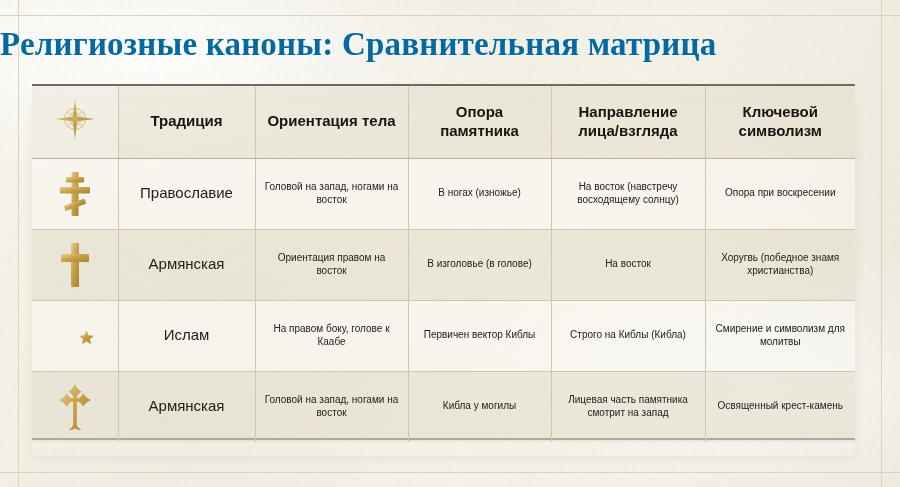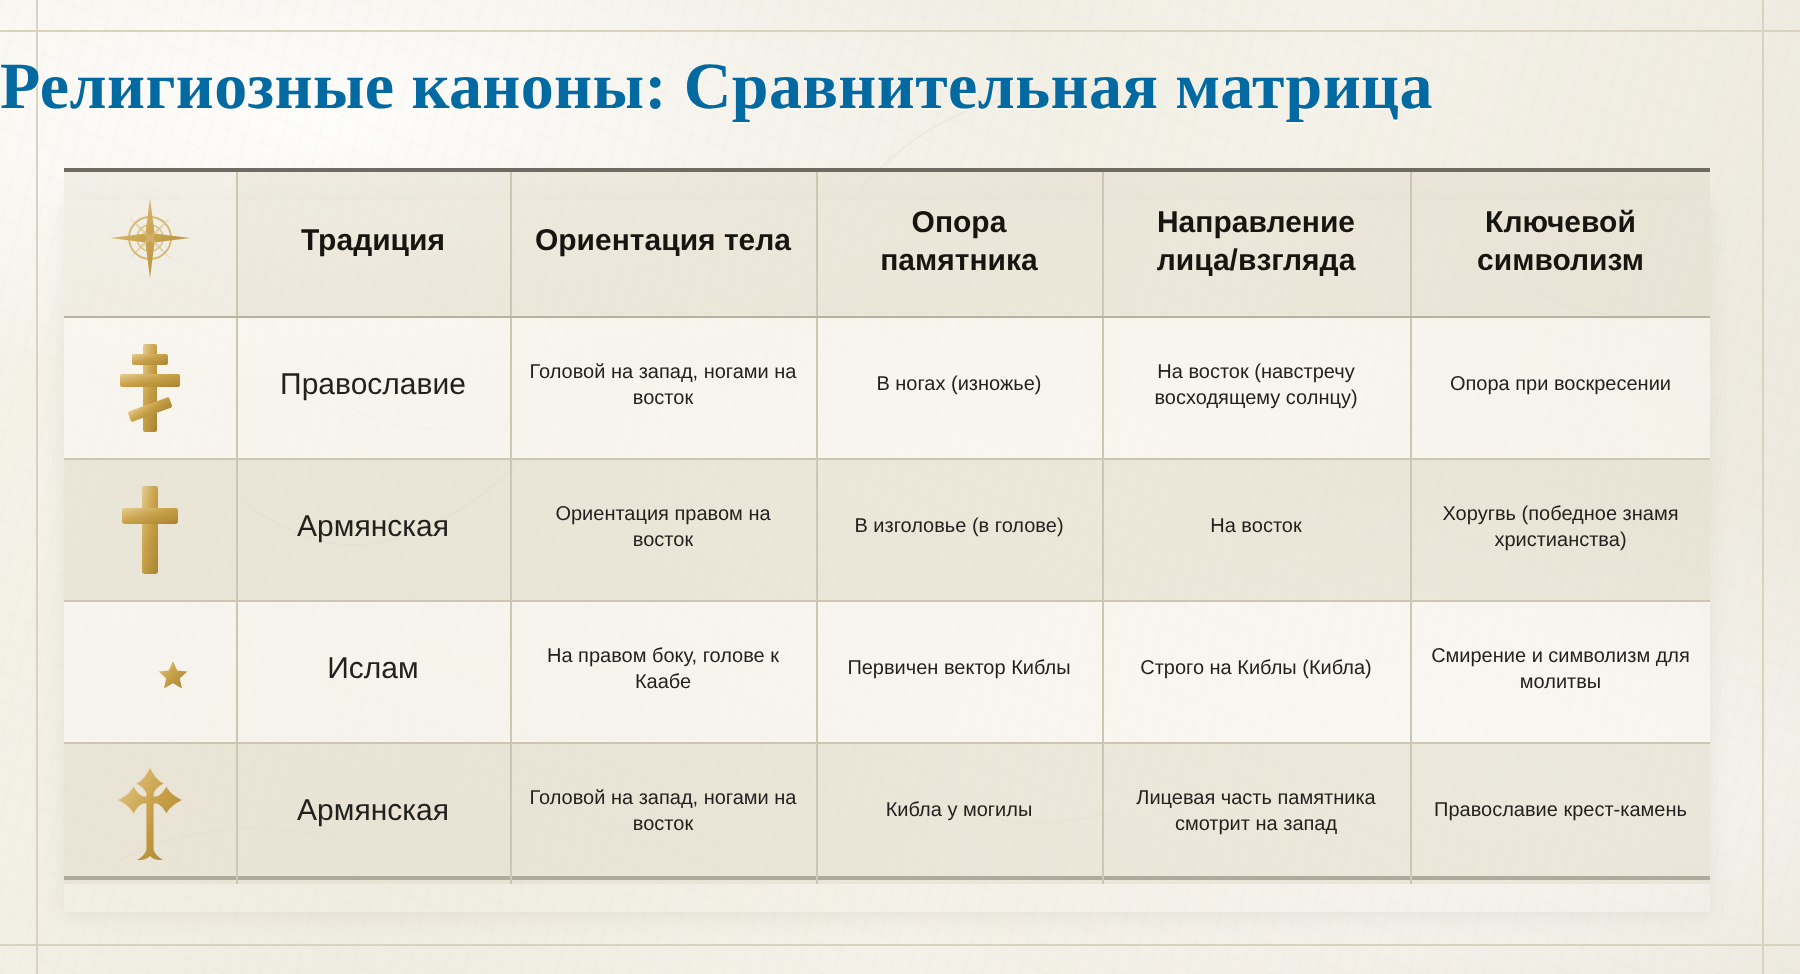--- a/index.html
+++ b/index.html
@@ -262,18 +262,18 @@
                 L21.8 14.6
                 C22.6 12.6 24.4 11.0 26.8 9.8
                 C24.4 8.6 22.2 6.4 20 2 Z"></path>
             </svg>
           </span>
         </td>
         <td class="tradition">Армянская</td>
         <td>Головой на запад, ногами на восток</td>
         <td>Кибла у могилы</td>
         <td>Лицевая часть памятника смотрит на запад</td>
-        <td>Православие крест-камень</td>
+        <td>Освященный крест-камень</td>
       </tr>
 
     </tbody>
   </table>
 </div>
 
 </body></html>

